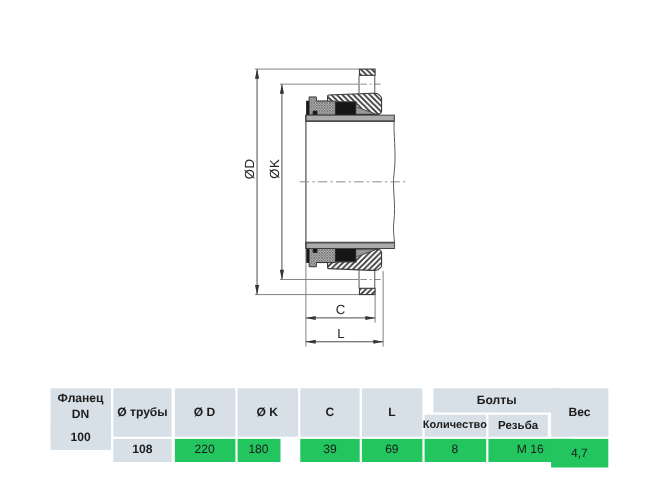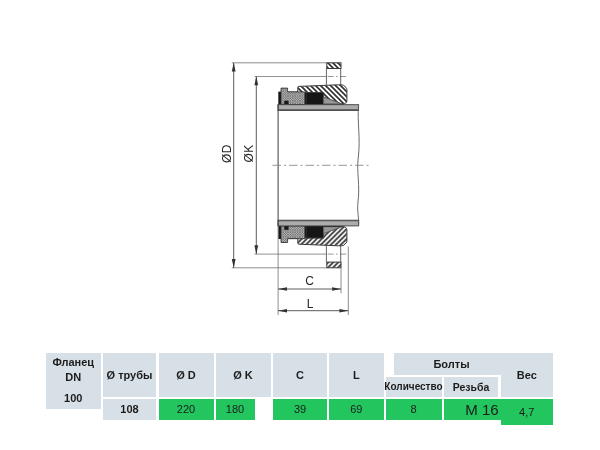--- a/index.html
+++ b/index.html
@@ -132,17 +132,17 @@
   <div class="cell db" style="left:158.5px;top:399px;width:55px;height:20.5px;font-size:11px;">220</div>
 
   <div class="cell db" style="left:215.5px;top:399px;width:39px;height:20.5px;font-size:11px;">180</div>
 
   <div class="cell db" style="left:273px;top:399px;width:54px;height:20.5px;font-size:11px;">39</div>
 
   <div class="cell db" style="left:329px;top:399px;width:54.5px;height:20.5px;font-size:11px;">69</div>
 
   <div class="cell db" style="left:385.5px;top:399px;width:56px;height:20.5px;font-size:11px;">8</div>
 
-  <div class="cell db" style="left:444px;top:399px;width:76px;height:20.5px;font-size:15px;">М 16</div>
+  <div class="cell db" style="left:444px;top:399px;width:76px;height:20.5px;font-size:11px;">М 16</div>
 
   <div class="cell db" style="left:500.5px;top:399px;width:52.5px;height:26px;font-size:11px;text-align:right;">4,7</div>
 </div>
 </div>
 
 </body></html>

